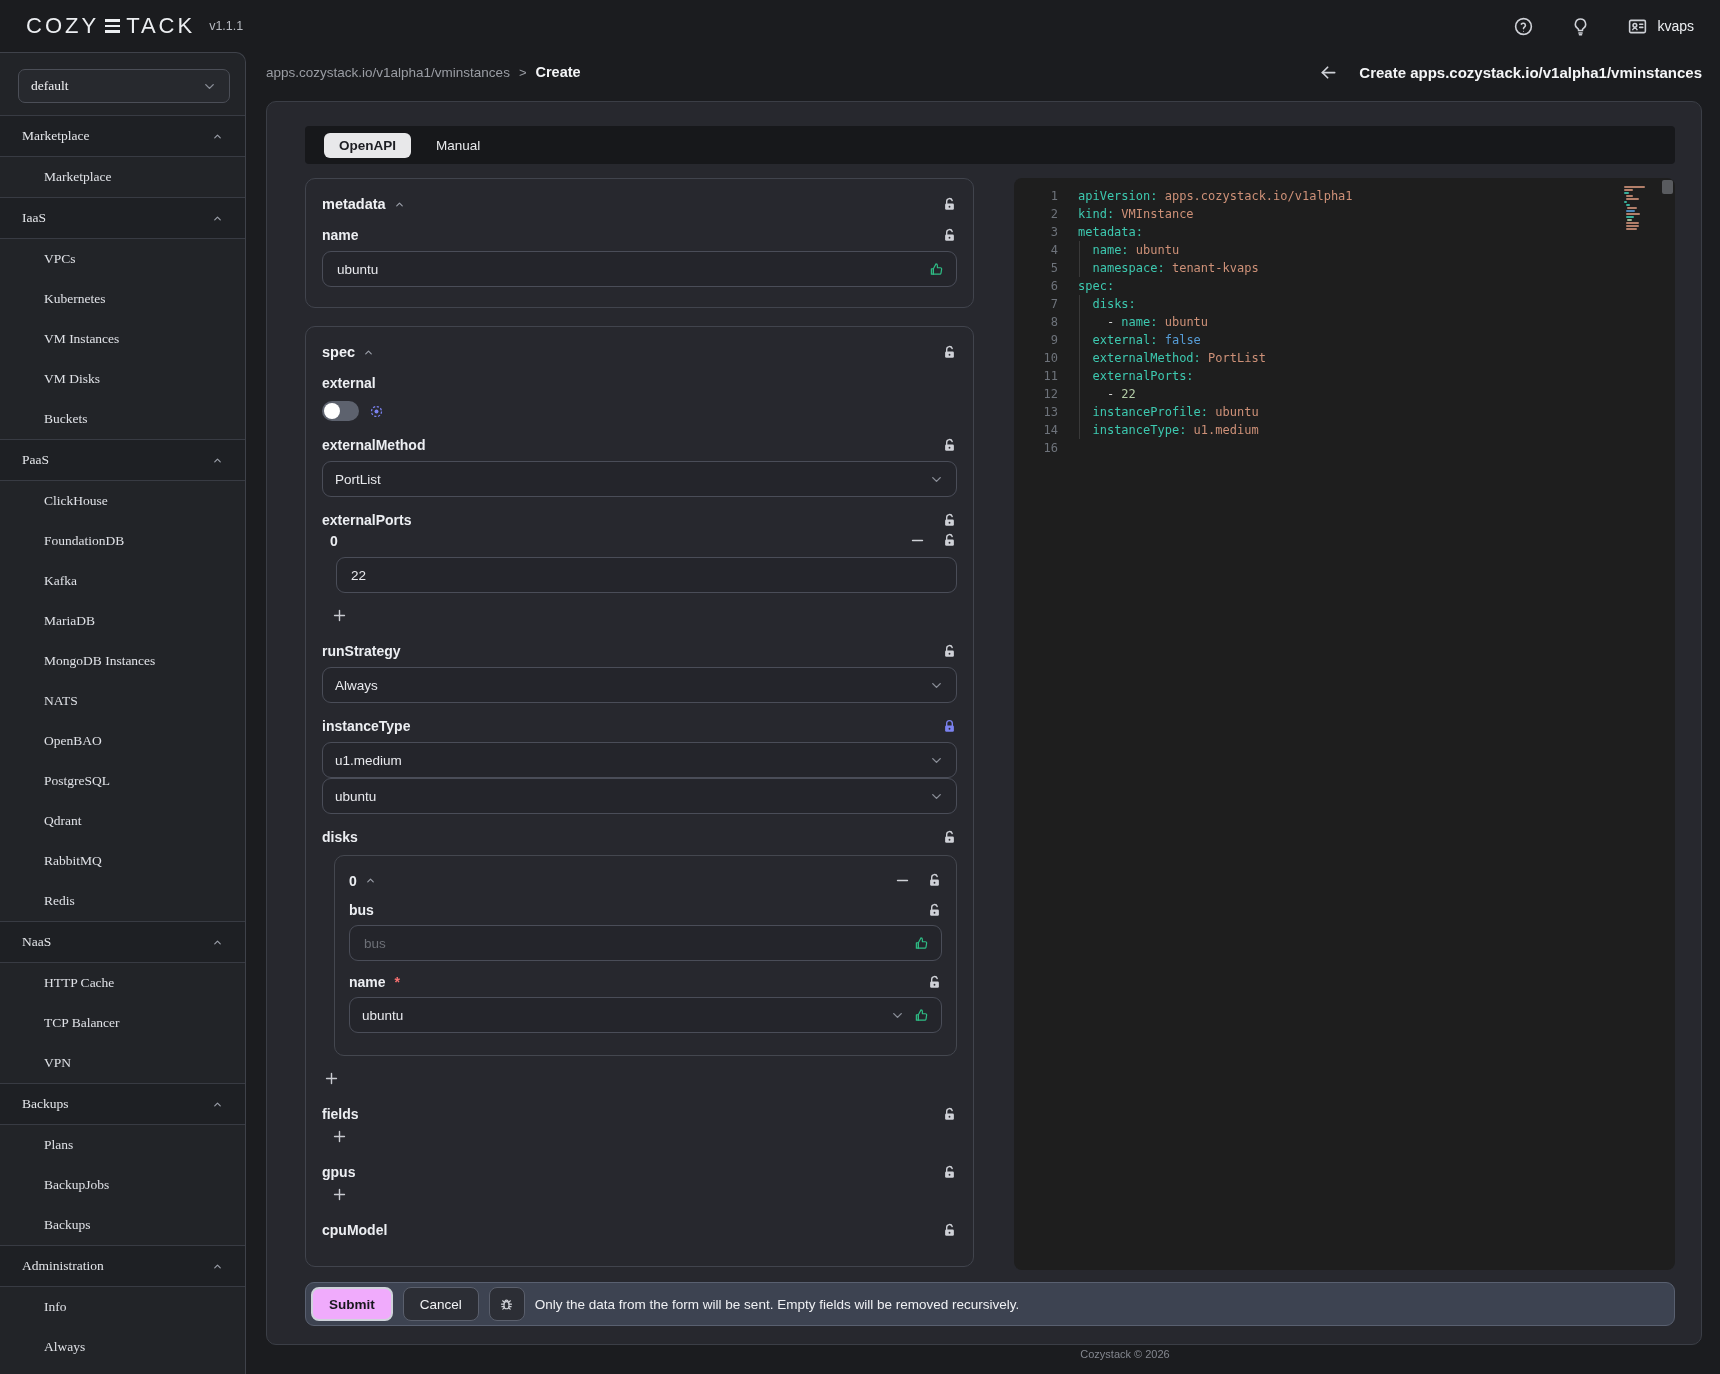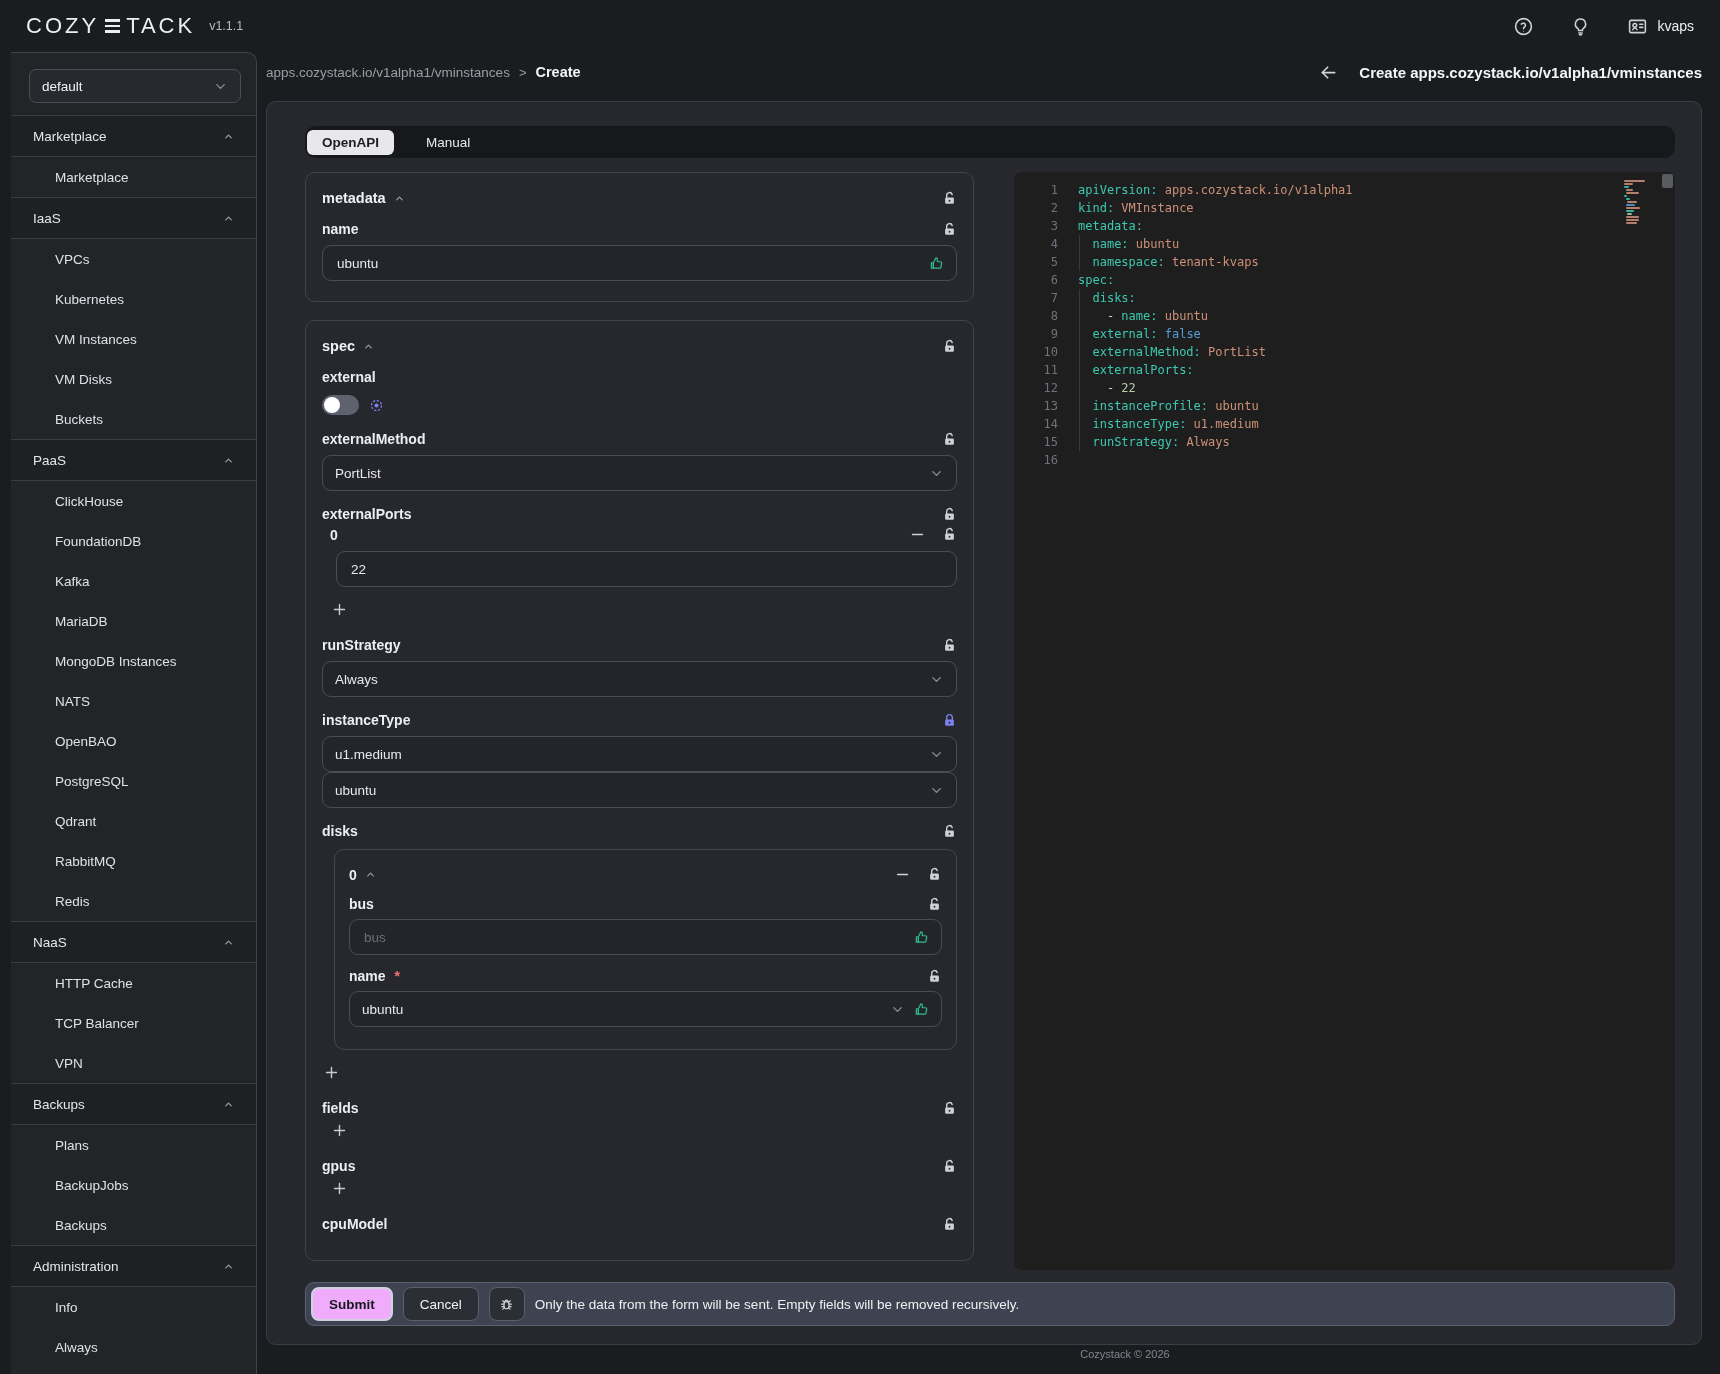--- a/index.html
+++ b/index.html
@@ -18,42 +18,42 @@
   
   .topbar{position:absolute;left:0;top:0;width:100%;height:52px;display:flex;align-items:center;padding:0 26px;box-sizing:border-box;}
   .logo{display:flex;align-items:center;gap:5px;font-size:22px;letter-spacing:3px;color:#eceef1;font-weight:400;}
   .logo-bars{display:inline-flex;flex-direction:column;gap:3px;margin:0 1px;}
   .logo-bars i{width:15px;height:2.5px;background:#eceef1;display:block;}
   .version{margin-left:14px;font-size:12.5px;font-weight:400;color:#b6b9c0;}
   .top-actions{margin-left:auto;display:flex;align-items:center;gap:36px;}
   .userchip{display:flex;align-items:center;gap:9px;font-size:14px;color:#eceef1;}
 
   
-  .sidebar{position:absolute;left:11px;top:52px;width:246px;height:1322px;background:#222428;
-           border-top:1px solid #3f424a;border-right:1px solid #3f424a;border-top-right-radius:10px;box-sizing:border-box;}
+  .sidebar{position:absolute;left:0;top:52px;width:246px;height:1322px;background:#222428;
+           border-top:1px solid #3f424a;border-right:1px solid #3f424a;border-top-right-radius:10px;box-sizing:border-box;font-family:Liberation Serif, serif;}
   .proj-select{margin:16px 15px 12px 18px;height:32px;background:#27292e;border:1px solid #4b4e57;border-radius:7px;
                display:flex;align-items:center;padding:0 12px;font-size:13.5px;color:#f2f3f5;}
   .proj-select .ic{margin-left:auto;color:#8a8e98;}
   .nav-sec{height:40px;display:flex;align-items:center;justify-content:space-between;padding:0 22px;
            font-size:13.5px;color:#e4e6ea;background:#1e2024;border-top:1px solid #383b43;border-bottom:1px solid #383b43;}
   .nav-item{height:40px;display:flex;align-items:center;padding-left:44px;font-size:13.5px;color:#dfe1e6;cursor:default;}
 
   
   .crumbrow{position:absolute;left:266px;top:56px;width:1436px;height:32px;display:flex;align-items:center;}
   .crumb-path{font-size:13.5px;color:#9a9da4;}
   .crumb-sep{margin:0 9px;color:#9a9da4;font-size:13px;}
   .crumb-cur{font-size:14.5px;font-weight:700;color:#f4f5f7;}
   .crumb-right{margin-left:auto;display:flex;align-items:center;gap:20px;}
   .crumb-right .title{font-size:15px;font-weight:700;color:#f4f5f7;}
 
   
   .maincard{position:absolute;left:266px;top:101px;width:1436px;height:1244px;background:#27282e;
             border:1px solid #3b3e46;border-radius:10px;box-sizing:border-box;
             padding:24px 26px 18px 38px;display:flex;flex-direction:column;}
-  .tabstrip{height:32px;background:#17181b;border-radius:11px;display:flex;align-items:center;padding:2px;gap:17px;
+  .tabstrip{height:32px;background:#17181b;border-radius:4px;display:flex;align-items:center;padding:19px;gap:10px;
             box-sizing:border-box;margin-bottom:14px;flex:none;}
   .tab{padding:5px 15px;font-size:13.5px;color:#e8e9ec;border-radius:6px;}
   .tab.active{background:#e8e8ea;color:#1d1e23;font-weight:700;}
 
   .contentrow{display:flex;flex:1;gap:40px;min-height:0;}
   .fcol{width:669px;flex:none;overflow:hidden;position:relative;}
 
   .fcard{border:1px solid #41444d;border-radius:10px;padding:13px 16px 20px;margin-bottom:18px;box-sizing:border-box;}
   .sec-head{display:flex;align-items:center;justify-content:space-between;margin:4px 0 2px;}
   .sec-title{font-size:14.5px;font-weight:700;color:#f0f1f4;display:flex;align-items:center;gap:8px;}
@@ -645,25 +645,20 @@
             <span class="guide"></span>
             <span class="ln">13</span>
             <span class="ct">  <span class="tk-key">instanceProfile:</span><span class="tk-str"> ubuntu</span></span>
           </div>
           <div class="cl">
             <span class="guide"></span>
             <span class="ln">14</span>
             <span class="ct">  <span class="tk-key">instanceType:</span><span class="tk-str"> u1.medium</span></span>
           </div>
           <div class="cl">
-            <span class="guide"></span>
-            <span class="ln">15</span>
-            <span class="ct">  <span class="tk-key">runStrategy:</span><span class="tk-str"> Always</span></span>
-          </div>
-          <div class="cl">
             <span class="ln">16</span>
             <span class="ct"></span>
           </div>
         </div>
       <div class="minimap">
           <div class="mmb" style="width: 20.9px; margin-left: 0px; background: rgb(206, 145, 120);"></div>
           <div class="mmb" style="width: 8.8px; margin-left: 0px; background: rgb(206, 145, 120);"></div>
           <div class="mmb" style="width: 4.95px; margin-left: 0px; background: rgb(61, 201, 176);"></div>
           <div class="mmb" style="width: 7.7px; margin-left: 1.6px; background: rgb(206, 145, 120);"></div>
           <div class="mmb" style="width: 13.75px; margin-left: 1.6px; background: rgb(206, 145, 120);"></div>

